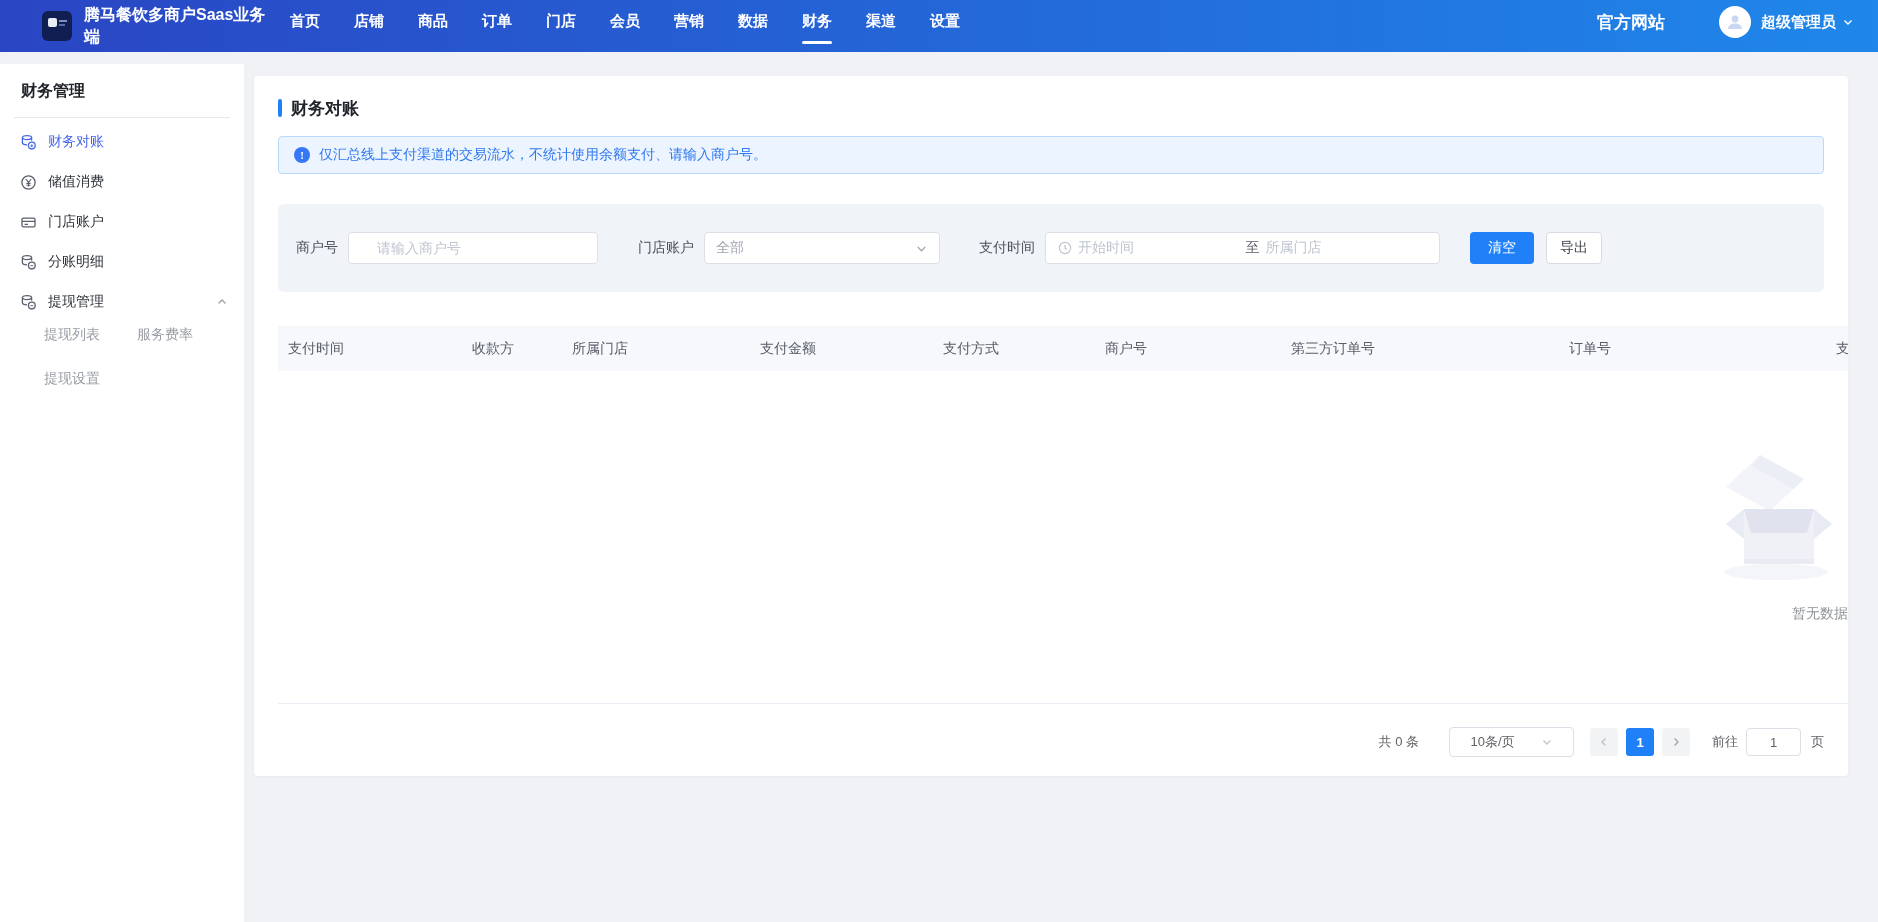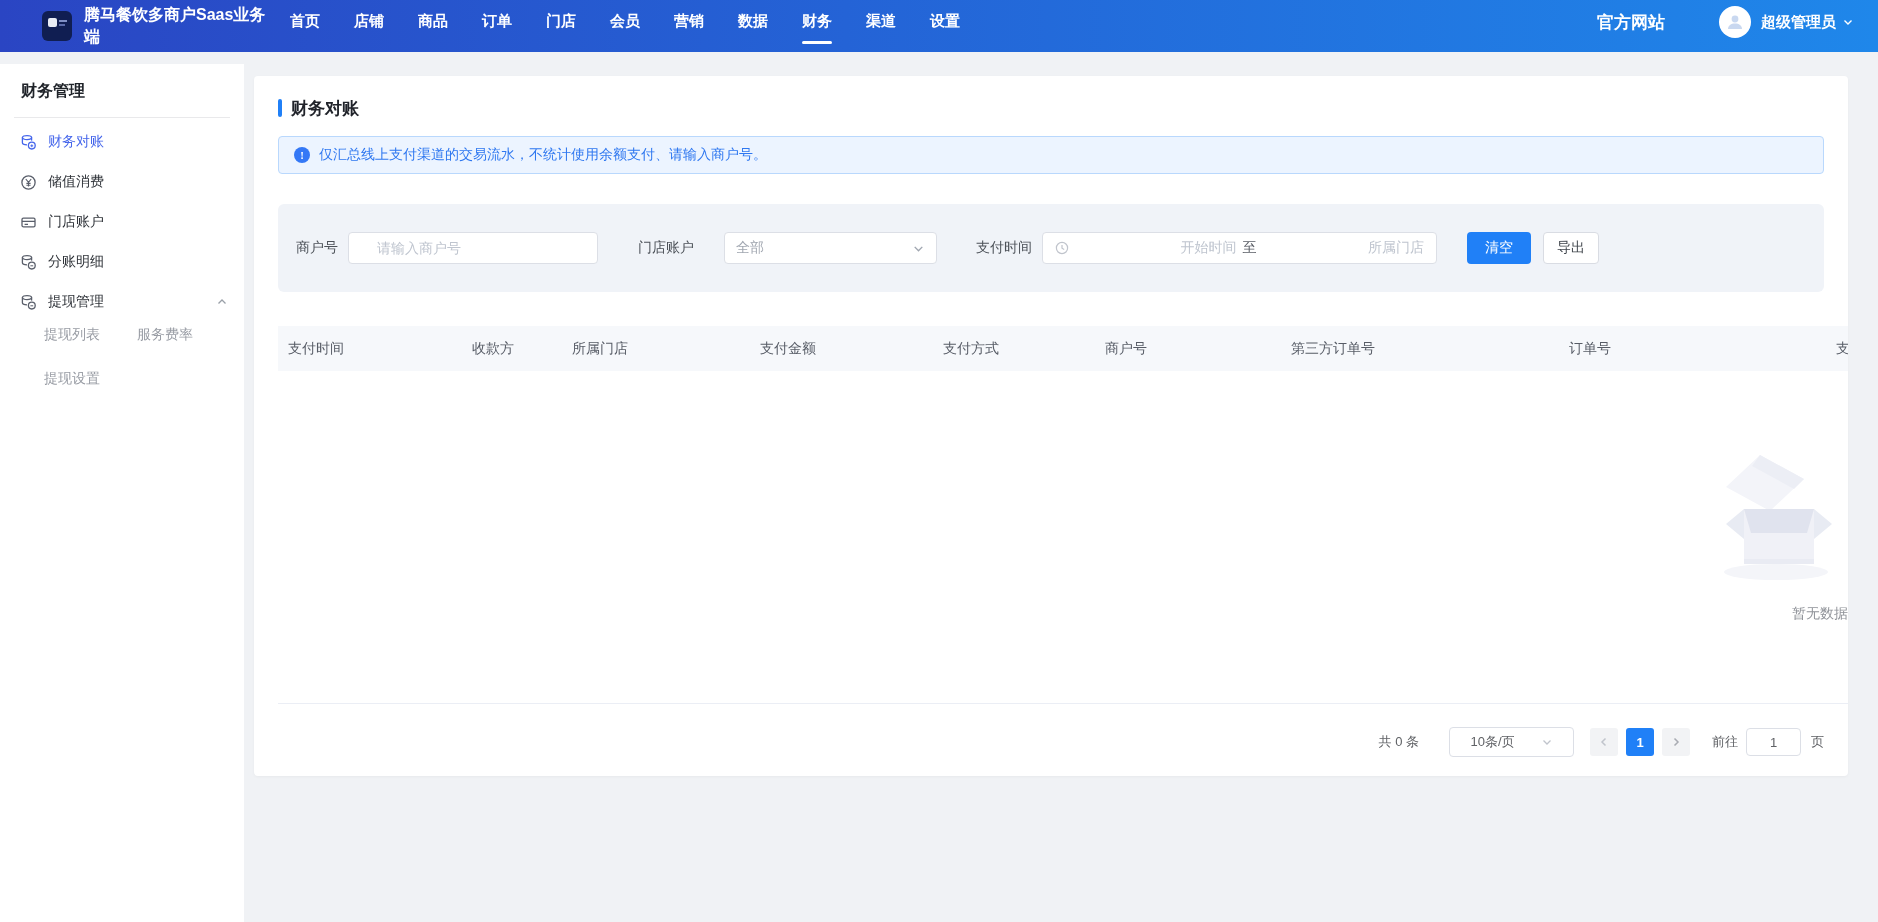--- a/index.html
+++ b/index.html
@@ -54,29 +54,29 @@
     font-size:11px; font-weight:bold; display:flex; align-items:center; justify-content:center;
     font-family:"Liberation Serif","DejaVu Serif",serif; }
   .alert-text { font-size:14px; color:#2e77f0; }
 
   .filter { margin-top:30px; height:88px; background:#f0f3f8; border-radius:6px;
     display:flex; align-items:center; padding:0 18px; }
   .fl-label { font-size:14px; color:#4c5158; margin-right:10px; white-space:nowrap; }
   .fl-input { width:250px; height:32px; border:1px solid #dcdfe6; border-radius:4px; background:#fff;
     padding:0 28px; font-size:14px; color:#333; outline:none; font-family:inherit; }
   .fl-input::placeholder { color:#bfc5cf; }
-  .fl-select { width:213px; height:32px; border:1px solid #dcdfe6; border-radius:4px; background:#fff;
-    display:flex; align-items:center; justify-content:space-between; padding:0 11px; cursor:pointer;margin-left:20px; }
+  .fl-select { width:236px; height:32px; border:1px solid #dcdfe6; border-radius:4px; background:#fff;
+    display:flex; align-items:center; justify-content:space-between; padding:0 11px; cursor:pointer; }
   .fl-select span { font-size:14px; color:#a0a6b0; }
   .fl-chev { color:#c0c4cc; display:flex; }
   .gap40 { margin-left:40px; } .gap39 { margin-left:39px; }
   .range { width:395px; height:32px; border:1px solid #dcdfe6; border-radius:4px; background:#fff;
     display:flex; align-items:center; padding:0 12px; cursor:pointer; }
   .range .clk { color:#c0c4cc; display:flex; margin-right:6px; }
-  .range .ph { flex:1; text-align:right; font-size:14px; color:#bfc5cf; }
+  .range .ph { flex:1; text-align:left; font-size:14px; color:#bfc5cf; }
   .range .sep { font-size:14px; color:#5a5e66; margin:0 6px; }
   .btn { height:32px; border-radius:4px; font-size:14px; display:flex; align-items:center;
     justify-content:center; cursor:pointer; border:none; font-family:inherit; }
   .btn-primary { width:64px; background:#2080f7; color:#fff; margin-left:30px; }
   .btn-plain { width:56px; background:#fff; color:#3f444b; border:1px solid #d9dce3; margin-left:12px; }
 
   .table-wrap { margin-top:34px; margin-right:-24px; overflow:hidden; }
   .thead { height:45px; background:#f6f8fb; display:flex; width:1571px; overflow:hidden; }
   .th { flex:none; display:flex; align-items:center; padding:0 10px; font-size:14px; color:#575c66;
     font-weight:500; white-space:nowrap; }

